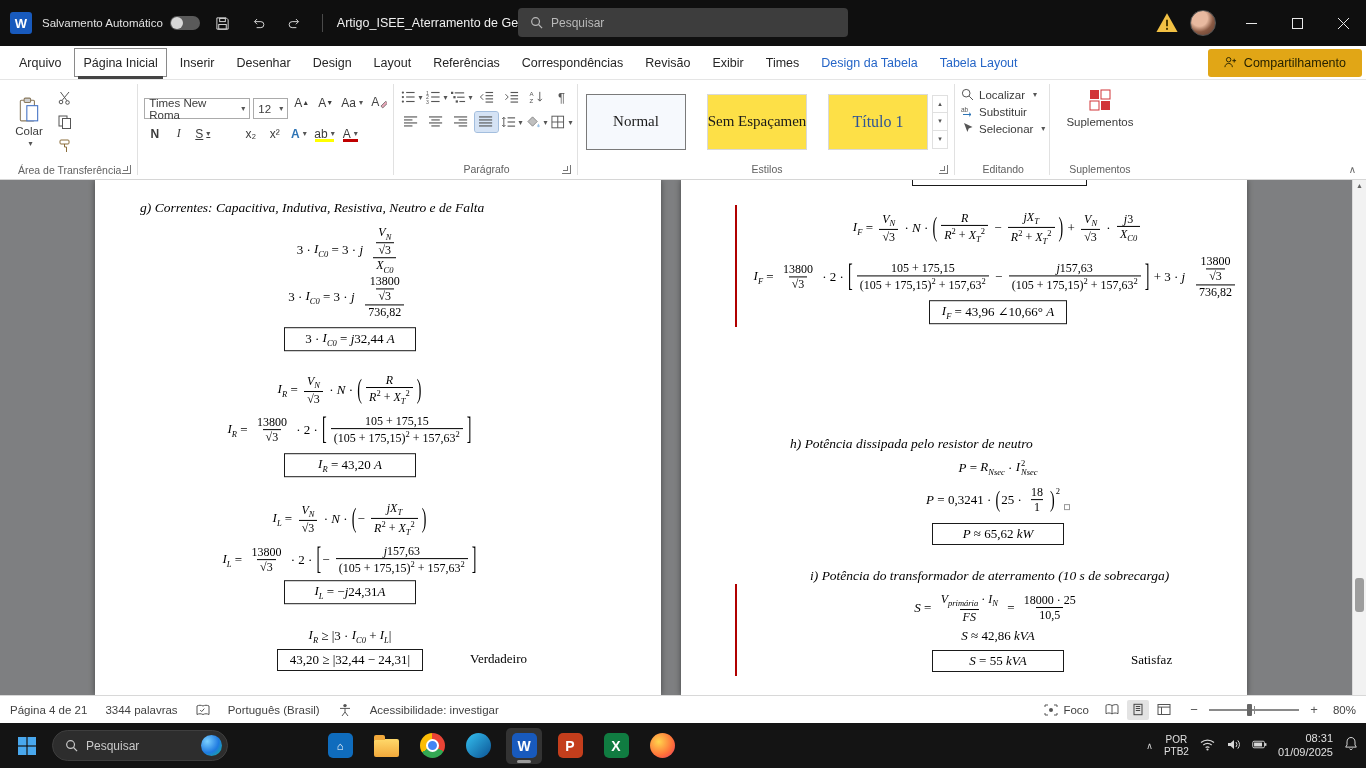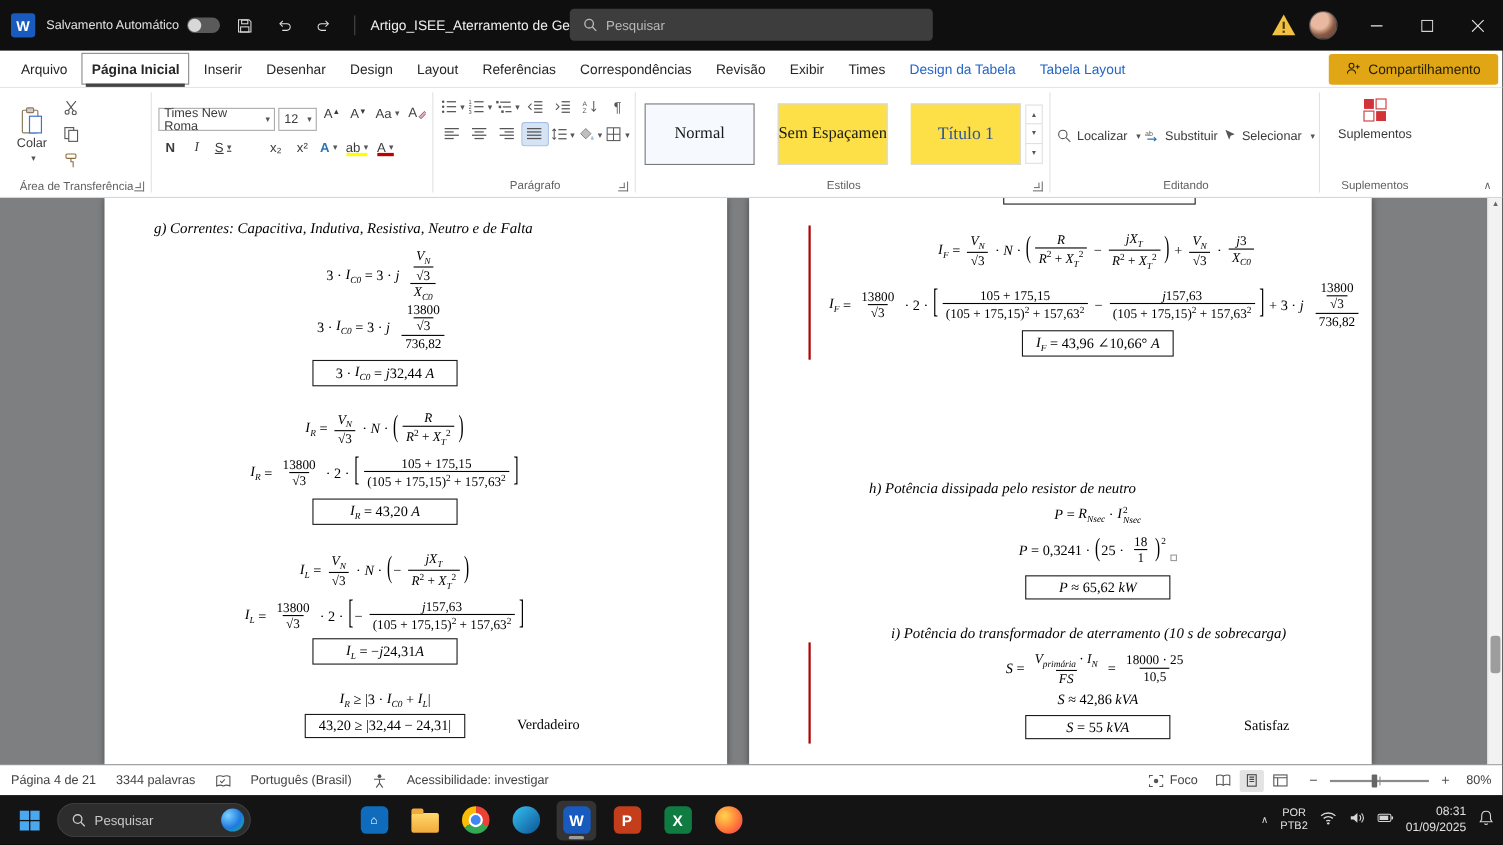--- a/index.html
+++ b/index.html
@@ -24,21 +24,21 @@
   .tb-right{position:absolute;right:0;top:0;height:46px;display:flex;align-items:center;}
   .avatar{width:26px;height:26px;border-radius:50%;background:radial-gradient(circle at 35% 30%,#e8b9a0 0 35%,#8a5a44 60%,#5c3a2e);margin:0 12px 0 10px;border:1px solid #555;}
   .alert-ic{width:26px;height:26px;display:flex;align-items:center;justify-content:center;}
   .winbtn{width:46px;height:46px;display:flex;align-items:center;justify-content:center;}
   .winbtn svg{width:11px;height:11px;}
 
   
   .tabsrow{height:34px;background:#ffffff;display:flex;align-items:stretch;border-bottom:1px solid #e5e5e5;flex:0 0 auto;position:relative;}
   .tabs{display:flex;align-items:stretch;padding-left:8px;}
   .tab{display:flex;align-items:center;padding:0 11px;font-size:12.5px;color:#262626;position:relative;white-space:nowrap;cursor:default;}
-  .tab.active{font-weight:bold;outline:1px solid #8a8a8a;outline-offset:-3px;}
+  .tab.active{font-weight:normal;outline:1px solid #8a8a8a;outline-offset:-3px;}
   .tab.active::after{content:"";position:absolute;left:6px;right:6px;bottom:0;height:3px;background:#444;}
   .tab.contextual{color:#2565c7;}
   .share-btn{margin-left:auto;align-self:center;height:28px;background:#e1a616;color:#262200;border:none;border-radius:3px;font-size:12.5px;display:flex;align-items:center;gap:7px;padding:0 16px;margin-right:4px;font-family:inherit;}
   .share-btn svg{width:13px;height:13px;}
 
   
   .ribbon{height:100px;background:#fff;display:flex;align-items:stretch;border-bottom:1px solid #d6d6d6;flex:0 0 auto;position:relative;font-size:11.5px;color:#3b3b3b;}
   .rgroup{display:flex;flex-direction:column;padding:4px 4px 0 6px;position:relative;}
   .gbody{flex:1;display:flex;}
   .glabel{height:20px;display:flex;align-items:center;justify-content:center;position:relative;color:#616161;font-size:10.5px;padding:0 12px;}
@@ -68,21 +68,21 @@
   .ibtn{width:23px;height:20px;display:flex;align-items:center;justify-content:center;border-radius:2px;}
   .ibtn svg{width:15px;height:14px;}
   .ibtn.sel{background:#d5e3f5;outline:1px solid #a3bede;}
   .styles-body{display:flex;align-items:center;gap:4px;padding:3px 2px;}
   .stylecard{width:100px;height:56px;background:#fde047;border:1px solid #d9d9d9;display:flex;align-items:center;justify-content:center;font-family:"Liberation Serif","DejaVu Serif",serif;font-size:15px;color:#1a1a1a;overflow:hidden;white-space:nowrap;}
   .stylecard.sel{border:1px solid #7a7a7a;background:#f6f9fd;}
   .stylecard.h1{color:#2f5496;font-size:16px;}
   .stylearrows{display:flex;flex-direction:column;width:16px;}
   .stylearrows span{height:18px;display:flex;align-items:center;justify-content:center;font-size:7px;color:#555;border:1px solid #e0e0e0;border-top:none;}
   .stylearrows span:first-child{border-top:1px solid #e0e0e0;}
-  .edit-body{display:flex;flex-direction:row;justify-content:flex-start;gap:4px;padding-top:4px;}
+  .edit-body{display:flex;flex-direction:column;justify-content:flex-start;gap:4px;padding-top:4px;}
   .edit-item{display:flex;align-items:center;gap:5px;font-size:11.5px;color:#3b3b3b;}
   .edit-item svg{width:13px;height:13px;}
   .addins-body{display:flex;flex-direction:column;align-items:center;justify-content:flex-start;gap:4px;padding:4px 10px 0;}
   .addins-body svg{width:24px;height:24px;}
   .collapse-btn{position:absolute;right:10px;bottom:4px;font-size:10px;color:#666;}
 
   
   .docarea{height:515px;background:#7e7f81;position:relative;overflow:hidden;flex:0 0 auto;}
   .page{position:absolute;top:0;bottom:0;width:566px;background:#fff;box-shadow:0 0 6px rgba(0,0,0,.45);overflow:hidden;font-family:"Liberation Serif","DejaVu Serif",serif;color:#000;}
   .page.pl{left:95px;}

